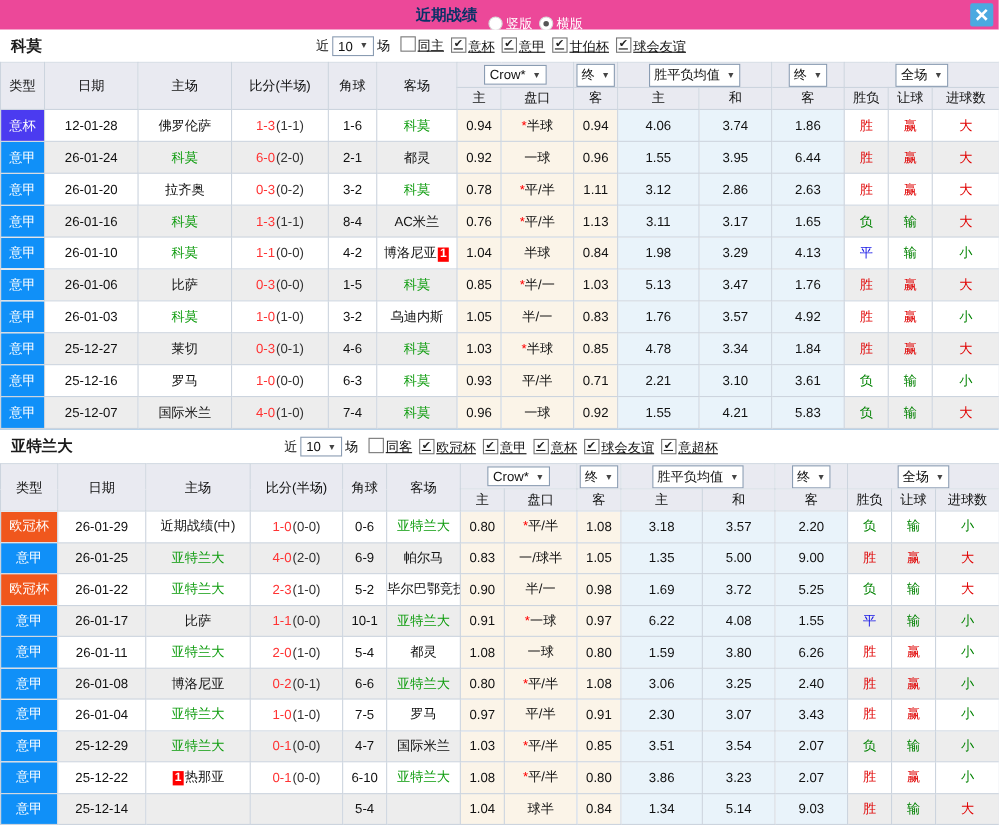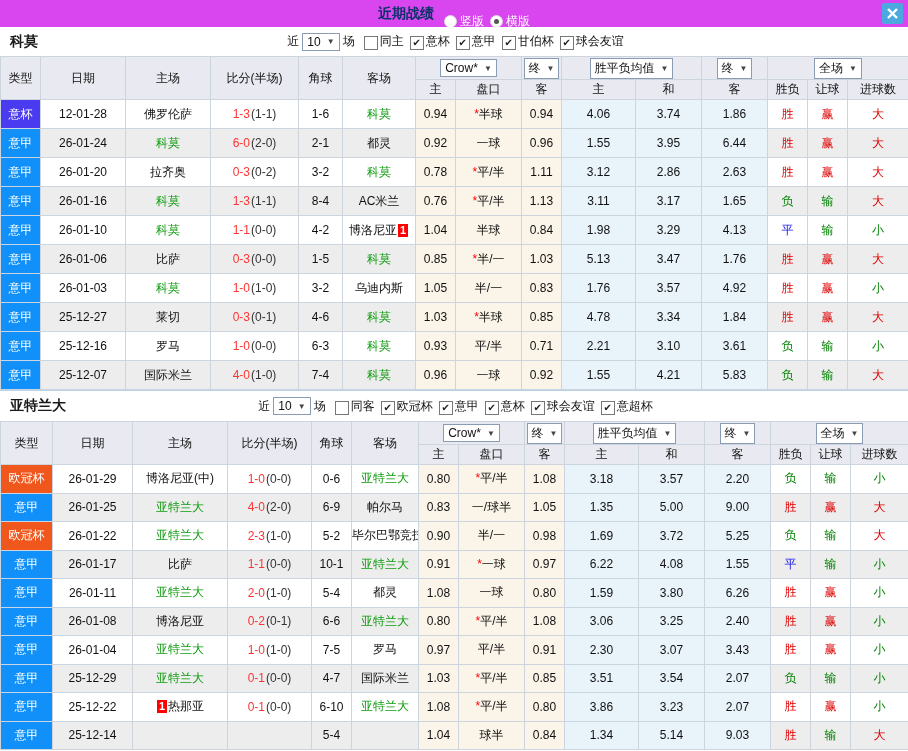--- a/index.html
+++ b/index.html
@@ -1,35 +1,35 @@
 <!DOCTYPE html>
 <html><head>
 <meta charset="utf-8">
 <style>
   html,body{margin:0;padding:0;}
   body{
     width:908px;height:751px;overflow:hidden;background:#fff;
     font-family:"Liberation Sans","DejaVu Sans",sans-serif;font-size:12px;color:#111;
   }
   
-  .titlebar{height:27px;background:#d946ef;position:relative;display:flex;align-items:center;justify-content:center;}
+  .titlebar{height:27px;background:#ec4899;position:relative;display:flex;align-items:center;justify-content:center;}
   .title{font-size:14px;font-weight:bold;color:#0a3268;margin-right:4px;}
   .radio-item{color:#fff;display:inline-flex;align-items:center;margin-left:6px;cursor:pointer;margin-top:16px;}
   .radio{width:11px;height:11px;border-radius:50%;background:#fff;border:1px solid #d8d8d8;display:inline-flex;align-items:center;justify-content:center;margin-right:3px;}
   .radio.checked::after{content:"";width:5px;height:5px;border-radius:50%;background:#555;}
   .close{position:absolute;right:5px;top:3px;width:21px;height:21px;background:#4ba9e0;border-radius:2px;display:flex;align-items:center;justify-content:center;cursor:pointer;}
   
   .filterbar{height:29px;display:flex;align-items:center;position:relative;background:#fff;}
   .sec1 .filterbar{height:30px;}
   .team{position:absolute;left:10px;font-size:14px;font-weight:bold;color:#1a1a1a;}
   .controls{margin:0 auto;display:flex;align-items:center;}
   .lbl{margin:0 3px;}
   .select{display:inline-flex;align-items:center;border:1px solid #8a9cb2;background:#fff;padding:1px 4px;color:#111;cursor:pointer;white-space:nowrap;}
   .select .arrow{font-size:8px;color:#444;margin-left:6px;}
-  .chk-item{display:inline-flex;align-items:flex-end;margin-left:6px;cursor:pointer;white-space:nowrap;}
+  .chk-item{display:inline-flex;align-items:flex-start;margin-left:6px;cursor:pointer;white-space:nowrap;text-decoration:underline;}
   .chk{width:12px;height:12px;border:1px solid #777;background:#fff;display:inline-flex;align-items:center;justify-content:center;margin-right:2px;}
   .chk.checked::before{content:"✔";font-size:10px;line-height:1;color:#222;}
   
   table.grid{border-collapse:collapse;table-layout:fixed;width:908px;}
   .grid th,.grid td{border:1px solid #ccd4de;text-align:center;overflow:hidden;white-space:nowrap;padding:0;}
   .grid thead th{background:#e9eaf1;font-weight:normal;color:#111;}
   .hrow1 th{height:22px;}
   .hrow2 th{height:19px;}
   tbody td{height:28px;background:#fff;}
   .sec1 tbody td{height:27.5px;}
@@ -446,21 +446,21 @@
         <th>客</th>
         <th>胜负</th>
         <th>让球</th>
         <th>进球数</th>
       </tr>
     </thead>
     <tbody>
           <tr>
             <td class="type" style="background: rgb(240, 87, 29);">欧冠杯</td>
             <td>26-01-29</td>
-            <td><span>博洛尼亚(中)</span></td>
+            <td><span>近期战绩(中)</span></td>
             <td><span class="ft">1-0</span><span class="ht">(0-0)</span></td>
             <td>0-6</td>
             <td><span class="team-green">亚特兰大</span></td>
             <td class="cream">0.80</td>
             <td class="cream"><span class="star">*</span>平/半</td>
             <td class="cream">1.08</td>
             <td class="avgc">3.18</td>
             <td class="avgc">3.57</td>
             <td class="avgc">2.20</td>
             <td class="c-green">负</td>

